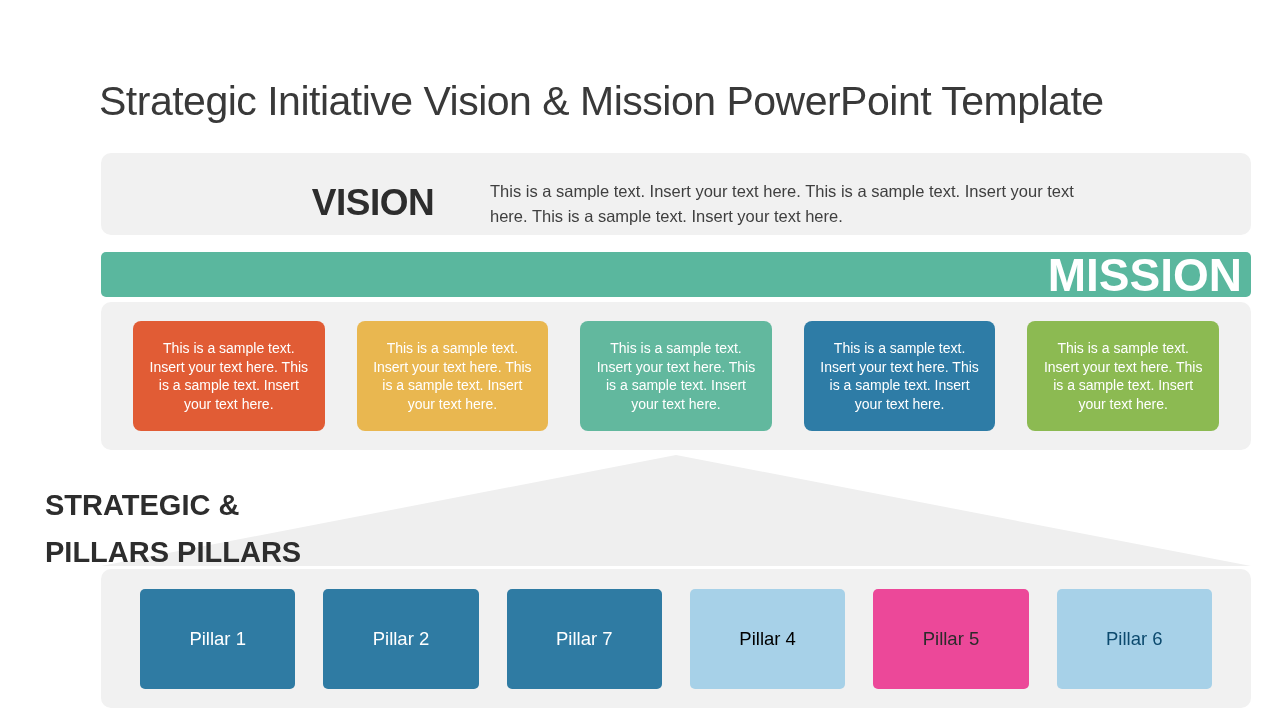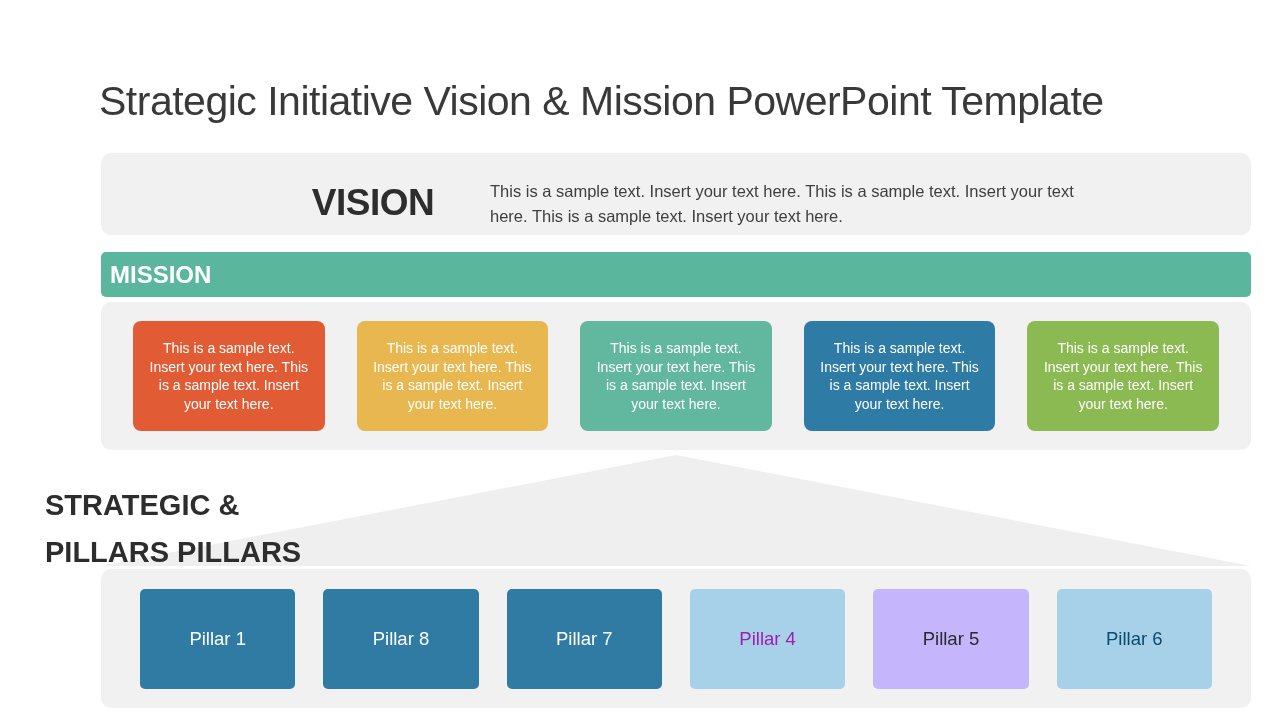--- a/index.html
+++ b/index.html
@@ -63,22 +63,22 @@
 
   .mission-banner {
     position: absolute;
     left: 65px;
     top: 216px;
     width: 1150px;
     height: 45px;
     border-radius: 5px;
     display: flex;
     align-items: center;
-    justify-content: flex-start;
-    font-size: 24px;
+    justify-content: flex-end;
+    font-size: 46px;
     font-weight: bold;
     color: #ffffff;
     letter-spacing: 0;
   }
 
   .mission-panel {
     top: 266px;
     height: 148px;
     display: flex;
     align-items: center;
@@ -170,20 +170,20 @@
 
   <div class="pillars-triangle" style="background-color: rgb(239, 239, 239);"></div>
 
   <div class="pillars-heading">
     <div>STRATEGIC &amp;</div>
     <div>PILLARS PILLARS</div>
   </div>
 
   <div class="panel pillars-panel" style="background-color: rgb(241, 241, 241);">
     <div class="pillar-box" style="background-color: rgb(47, 123, 163); color: rgb(255, 255, 255);">Pillar 1</div>
-    <div class="pillar-box" style="background-color: rgb(47, 123, 163); color: rgb(255, 255, 255);">Pillar 8</div>
+    <div class="pillar-box" style="background-color: rgb(47, 123, 163); color: rgb(255, 255, 255);">Pillar 2</div>
     <div class="pillar-box" style="background-color: rgb(47, 123, 163); color: rgb(255, 255, 255);">Pillar 7</div>
-    <div class="pillar-box" style="background-color: rgb(167, 209, 232); color: #a21caf;">Pillar 4</div>
-    <div class="pillar-box" style="background-color: #c4b5fd; color: rgb(43, 43, 43);">Pillar 5</div>
+    <div class="pillar-box" style="background-color: rgb(167, 209, 232); color: #000000;">Pillar 4</div>
+    <div class="pillar-box" style="background-color: #ec4899; color: rgb(43, 43, 43);">Pillar 5</div>
     <div class="pillar-box" style="background-color: rgb(167, 209, 232); color: #0c4a6e;">Pillar 6</div>
   </div>
 
 </div>
 
 </body></html>

